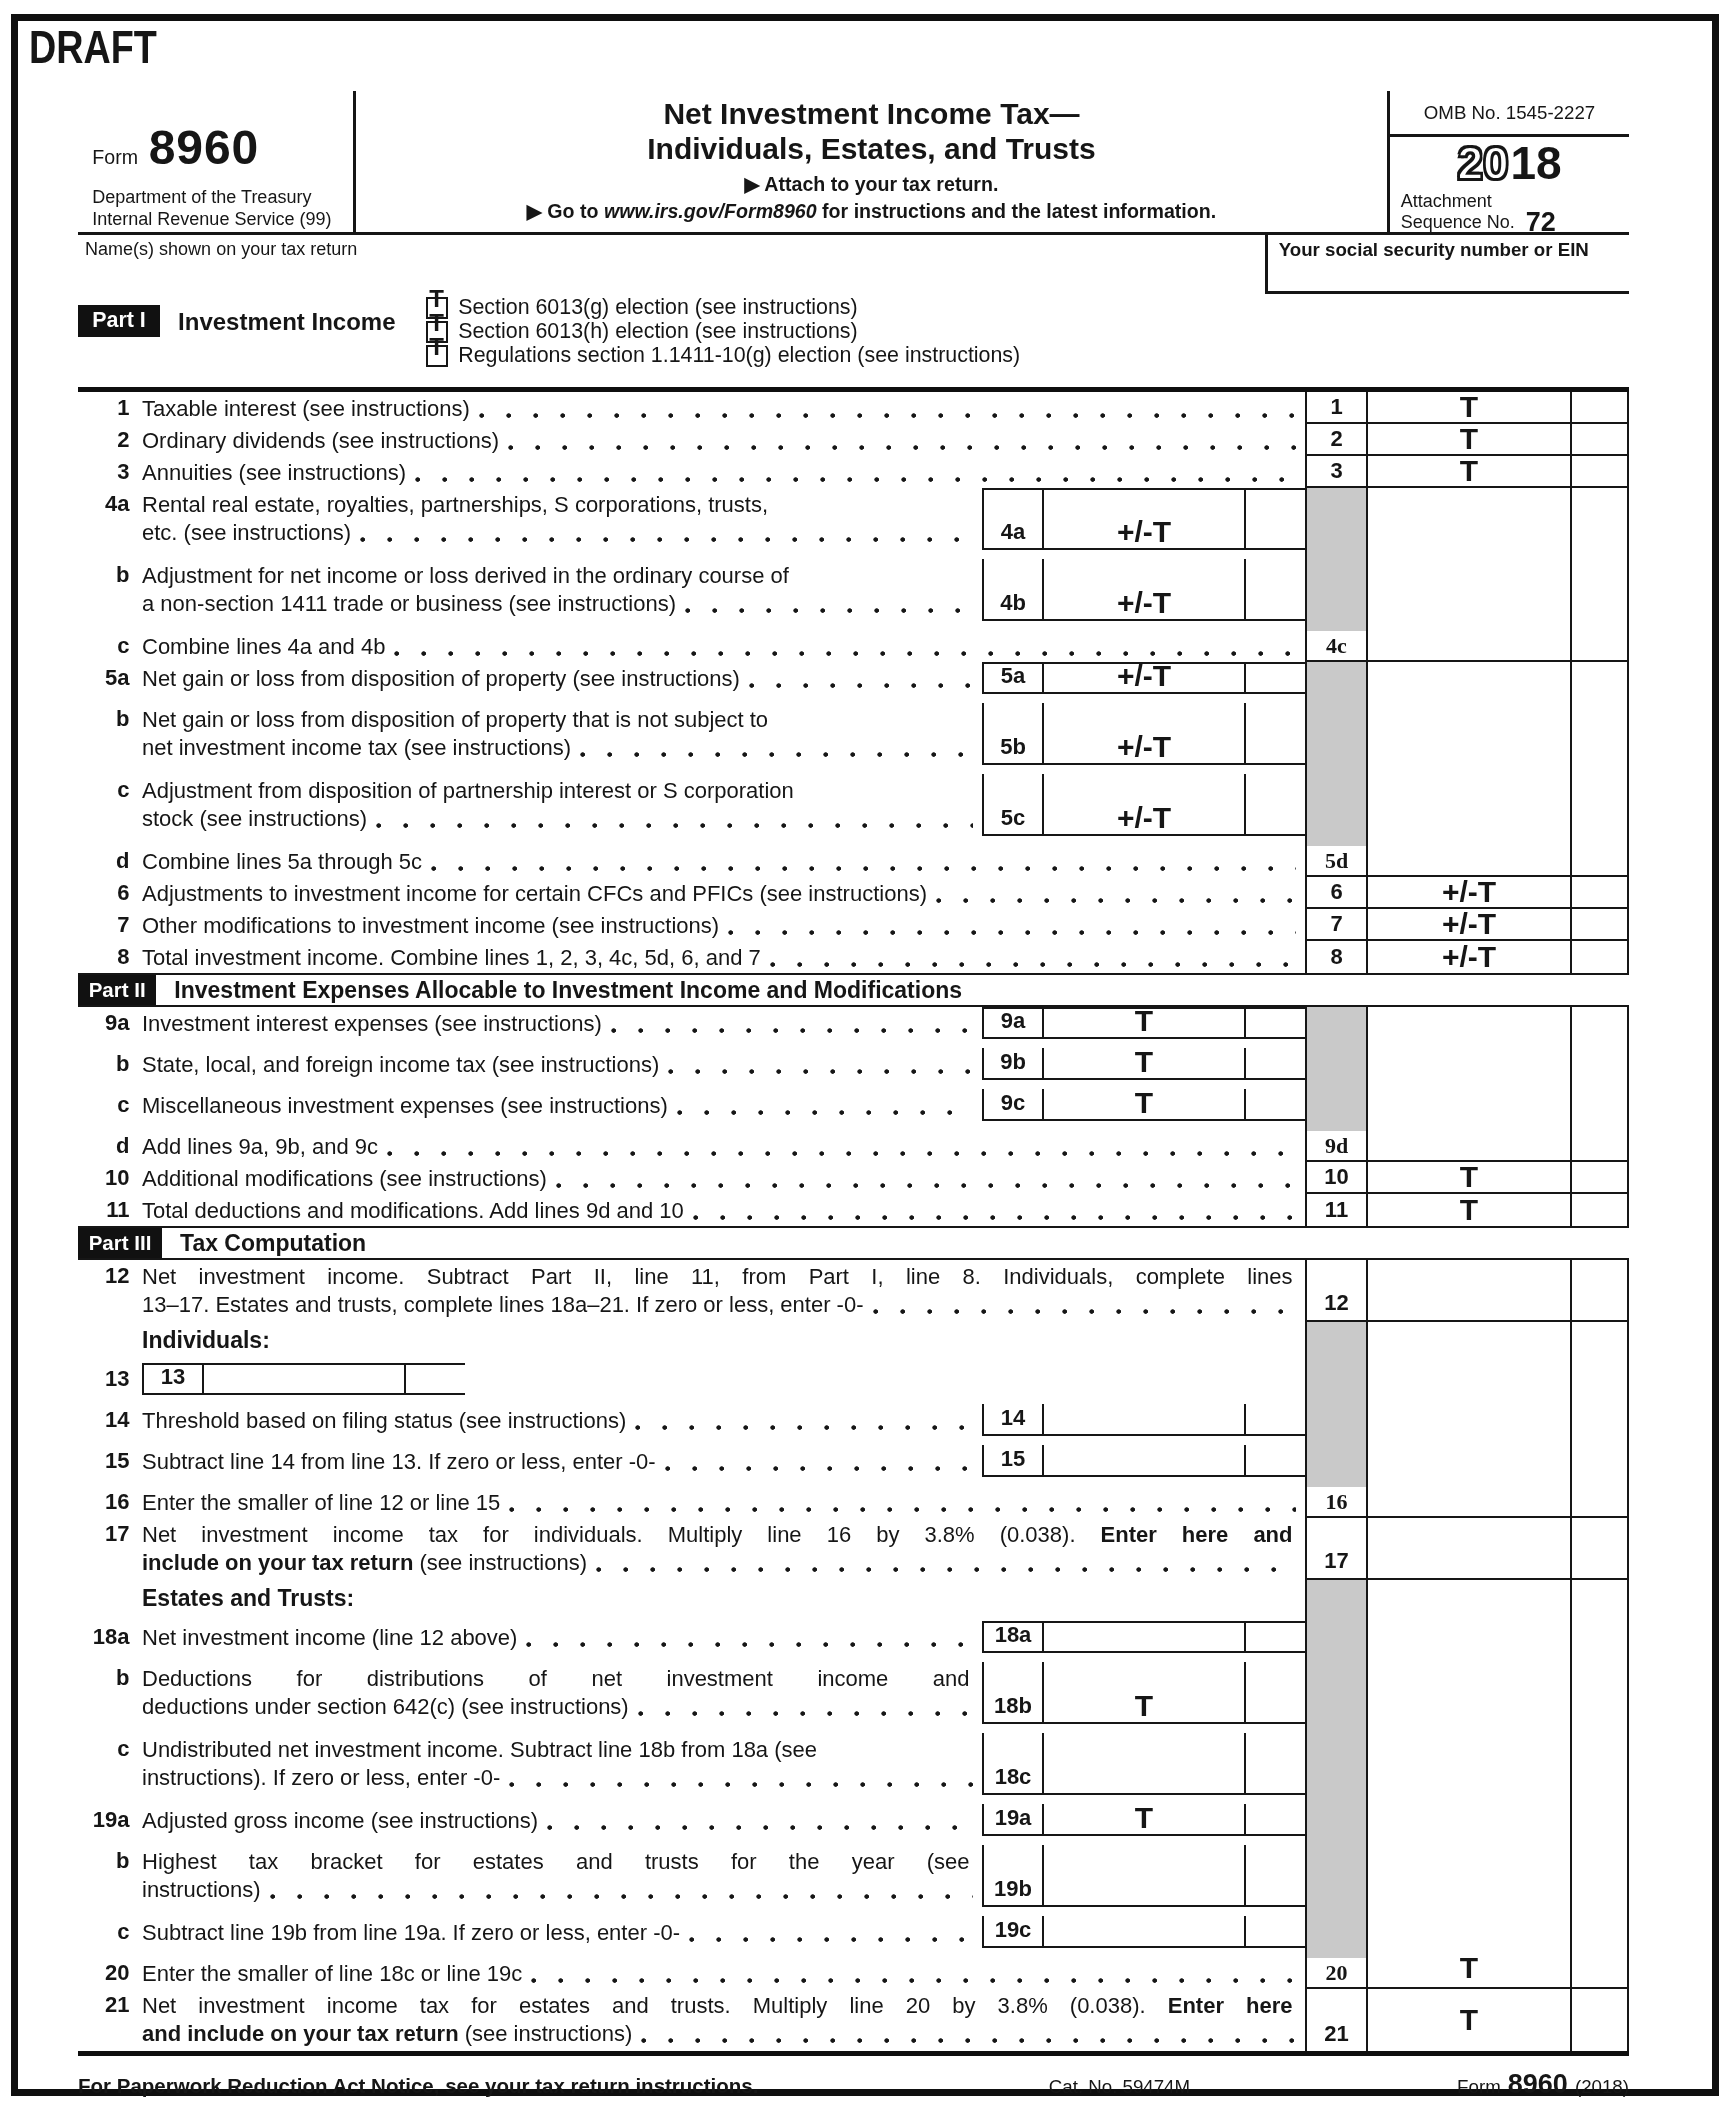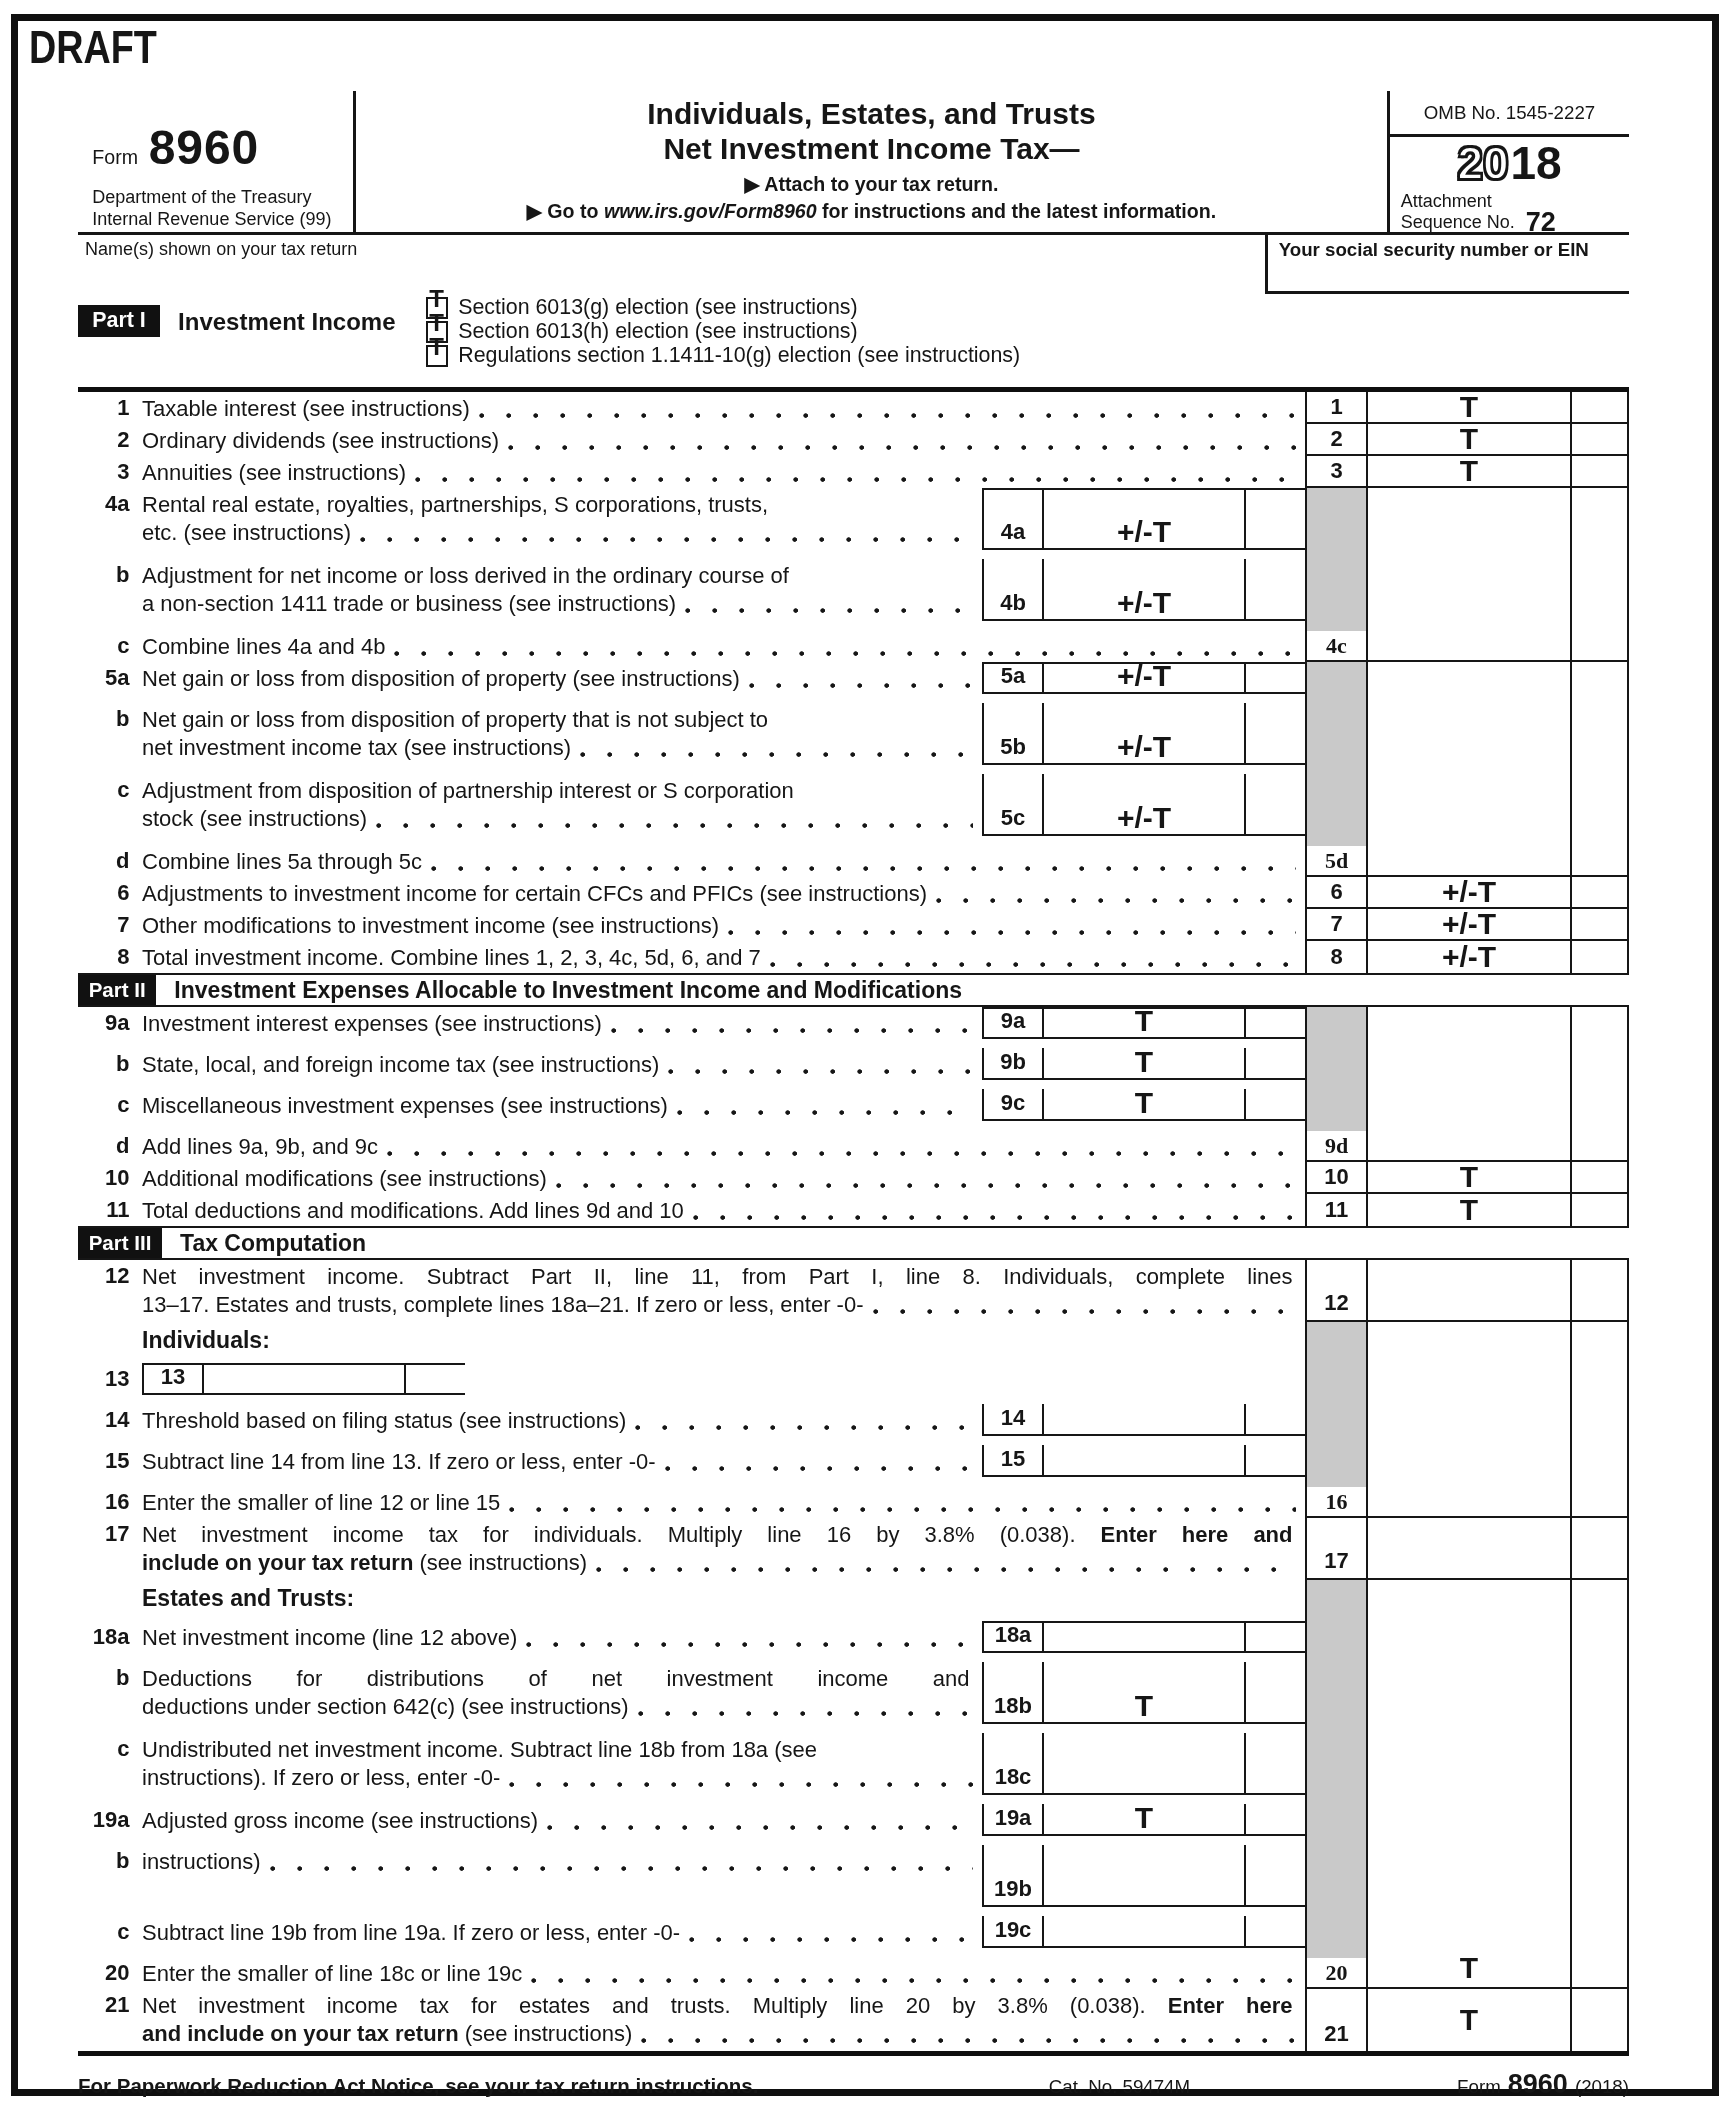--- a/index.html
+++ b/index.html
@@ -128,22 +128,22 @@
           <span class="fw">Form</span>
           <span class="fnum">8960</span>
         </div>
         <div class="dept">
           <div>Department of the Treasury</div>
           <div>Internal Revenue Service (99)</div>
         </div>
       </div>
       <div class="hcenter">
         <div class="htitle">
+          <div>Net Investment Income Tax—</div>
           <div>Individuals, Estates, and Trusts</div>
-          <div>Net Investment Income Tax—</div>
         </div>
         <div class="hattach">▶ Attach to your tax return.</div>
         <div class="hgoto"><span>▶ Go to </span><span class="url">www.irs.gov/Form8960</span><span> for instructions and the latest information.</span></div>
       </div>
       <div class="hright">
         <div class="omb">OMB No. 1545-2227</div>
         <div class="yr">
           <span class="outline">20</span>
             <span>18</span>
         </div>
@@ -646,20 +646,21 @@
             </div>
           <div class="inum nt">19a</div>
           <div class="iamt nt">
               <span class="tmark">T</span>
             </div>
           <div class="icent nt"></div>
         </div>
         <div class="srow h70">
           <div class="gut">b</div>
           <div class="desc">
+            <span class="just">Highest tax bracket for estates and trusts for the year (see</span>
             <div class="dline">
                 <span class="tx">instructions)</span>
                 <span class="leader"></span>
               </div>
           </div>
           <div class="inum nt">19b</div>
           <div class="iamt nt">
               <span class="tmark"></span>
             </div>
           <div class="icent nt"></div>

